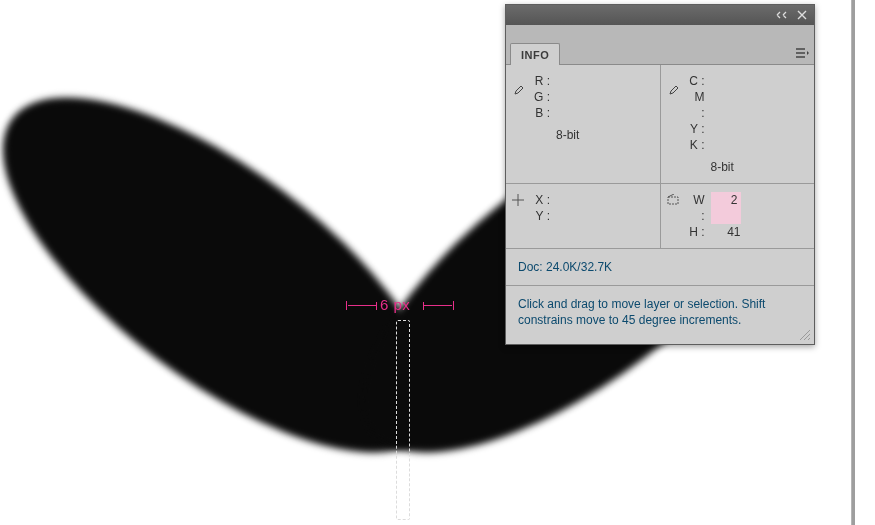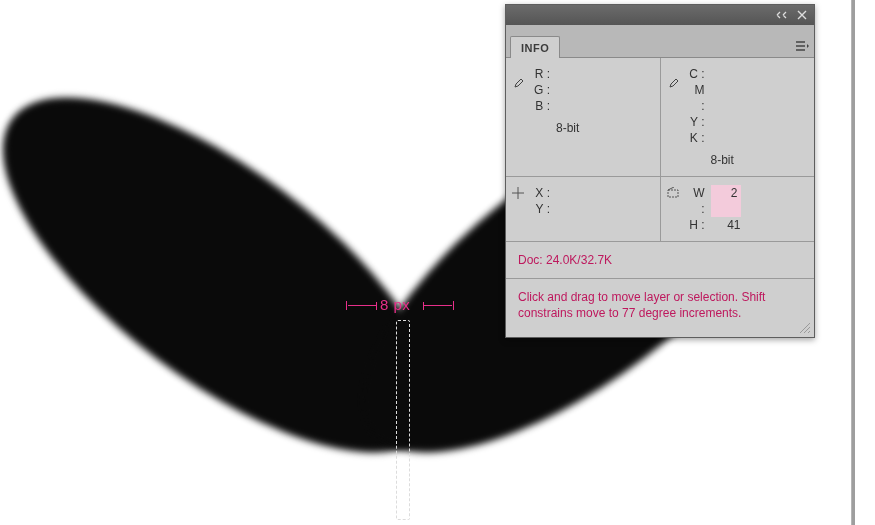--- a/index.html
+++ b/index.html
@@ -28,49 +28,49 @@
   
   
   .gutter { position:absolute; top:0; right:0; width:24px; height:525px; background:#fff; border-left:1px solid #b5b5b5;}
   .gutter-inner{position:absolute;left:0;top:0;width:3px;height:525px;background:#9e9e9e;}
   
   
   .panel { position:absolute; left: 505px; top: 4px; width: 310px; background: #cfcfcf; border:1px solid #5e5e5e; box-shadow: 0 2px 6px rgba(0,0,0,.35); }
   .titlebar { height: 20px; background: linear-gradient(#6b6b6b,#555); display:flex; align-items:center; justify-content:flex-end; padding: 0 4px; gap:4px; }
   .tb-btn { width:16px; height:14px; display:flex; align-items:center; justify-content:center; color:#ddd; font-size:10px; cursor:pointer; }
   .tb-btn svg { display:block; }
-  .tabbar { display:flex; align-items:flex-end; height: 33px; background:#b8b8b8; border-bottom:1px solid #8a8a8a; position:relative;}
+  .tabbar { display:flex; align-items:flex-end; height: 40px; background:#b8b8b8; border-bottom:1px solid #8a8a8a; position:relative;}
   .tab { height: 22px; padding: 0 10px; display:flex; align-items:center; font-weight: bold; font-size: 11px; letter-spacing:.5px; background:#cfcfcf; border:1px solid #8a8a8a; border-bottom:none; border-radius:2px 2px 0 0; margin-left:4px; color:#3b3b3b; position:relative; top:1px; }
   .tab-menu-btn { margin-left:auto; width:24px; height:22px; display:flex; align-items:center; justify-content:center; cursor:pointer;}
   .panel-body { background:#cfcfcf; }
   .grid2 { display:flex; border-bottom:1px solid #9a9a9a; }
   .cell { flex:1; padding: 8px 10px; position:relative; }
   .cell + .cell { border-left:1px solid #9a9a9a; }
   .kv { display:flex; gap: 6px; line-height: 16px; font-size:12px; color:#333;}
   .kv .k { width: 16px; text-align:right;}
   .kv .v { min-width: 30px; text-align:right;}
   .icon-slot { position:absolute; left:6px; top:20px; color:#555; }
-  .hint, .doc { padding: 10px 12px; line-height:16px; color:#be185d; font-size:12px;}
+  .hint, .doc { padding: 10px 12px; line-height:16px; color:#0c4a6e; font-size:12px;}
   .doc { border-bottom:1px solid #9a9a9a; }
   .hlbox { background:#f3cbdb; padding: 0 3px;}
   .resize-grip { position:absolute; right:3px; bottom:3px; width:14px; height:14px; opacity:.5;}
   .resize-grip svg { display:block;}
 </style>
 </head>
 <body>
 
 <div class="stage">
   <div class="canvas">
     <div class="shape-container">
       <div class="ellipse ell-left"></div>
       <div class="ellipse ell-right"></div>
     </div>
     <div class="measure-arrow measure-left"></div>
     <div class="measure-cap-l"></div>
-    <div class="measurement-text">8 px</div>
+    <div class="measurement-text">6 px</div>
     <div class="measure-arrow measure-right"></div>
     <div class="measure-cap-r"></div>
     <div class="marquee"></div>
   </div>
 
   <div class="gutter">
     <div class="gutter-inner"></div>
   </div>
 
   <div class="panel">
@@ -191,21 +191,21 @@
                 <span class="v">41</span>
               </div>
           </div>
         </div>
       </div>
 
       <div class="doc">
         <span>Doc: 24.0K/32.7K</span>
       </div>
       <div class="hint">
-        <span>Click and drag to move layer or selection. Shift constrains move to 77 degree increments.</span>
+        <span>Click and drag to move layer or selection. Shift constrains move to 45 degree increments.</span>
       </div>
       <div class="resize-grip">
         <svg width="14" height="14" viewBox="0 0 14 14">
             <path d="M3 13L13 3M7 13L13 7M11 13L13 11" stroke="#666" stroke-width="1"></path>
           </svg>
       </div>
       <div style="height:6px;"></div>
     </div>
   </div>
 </div>

